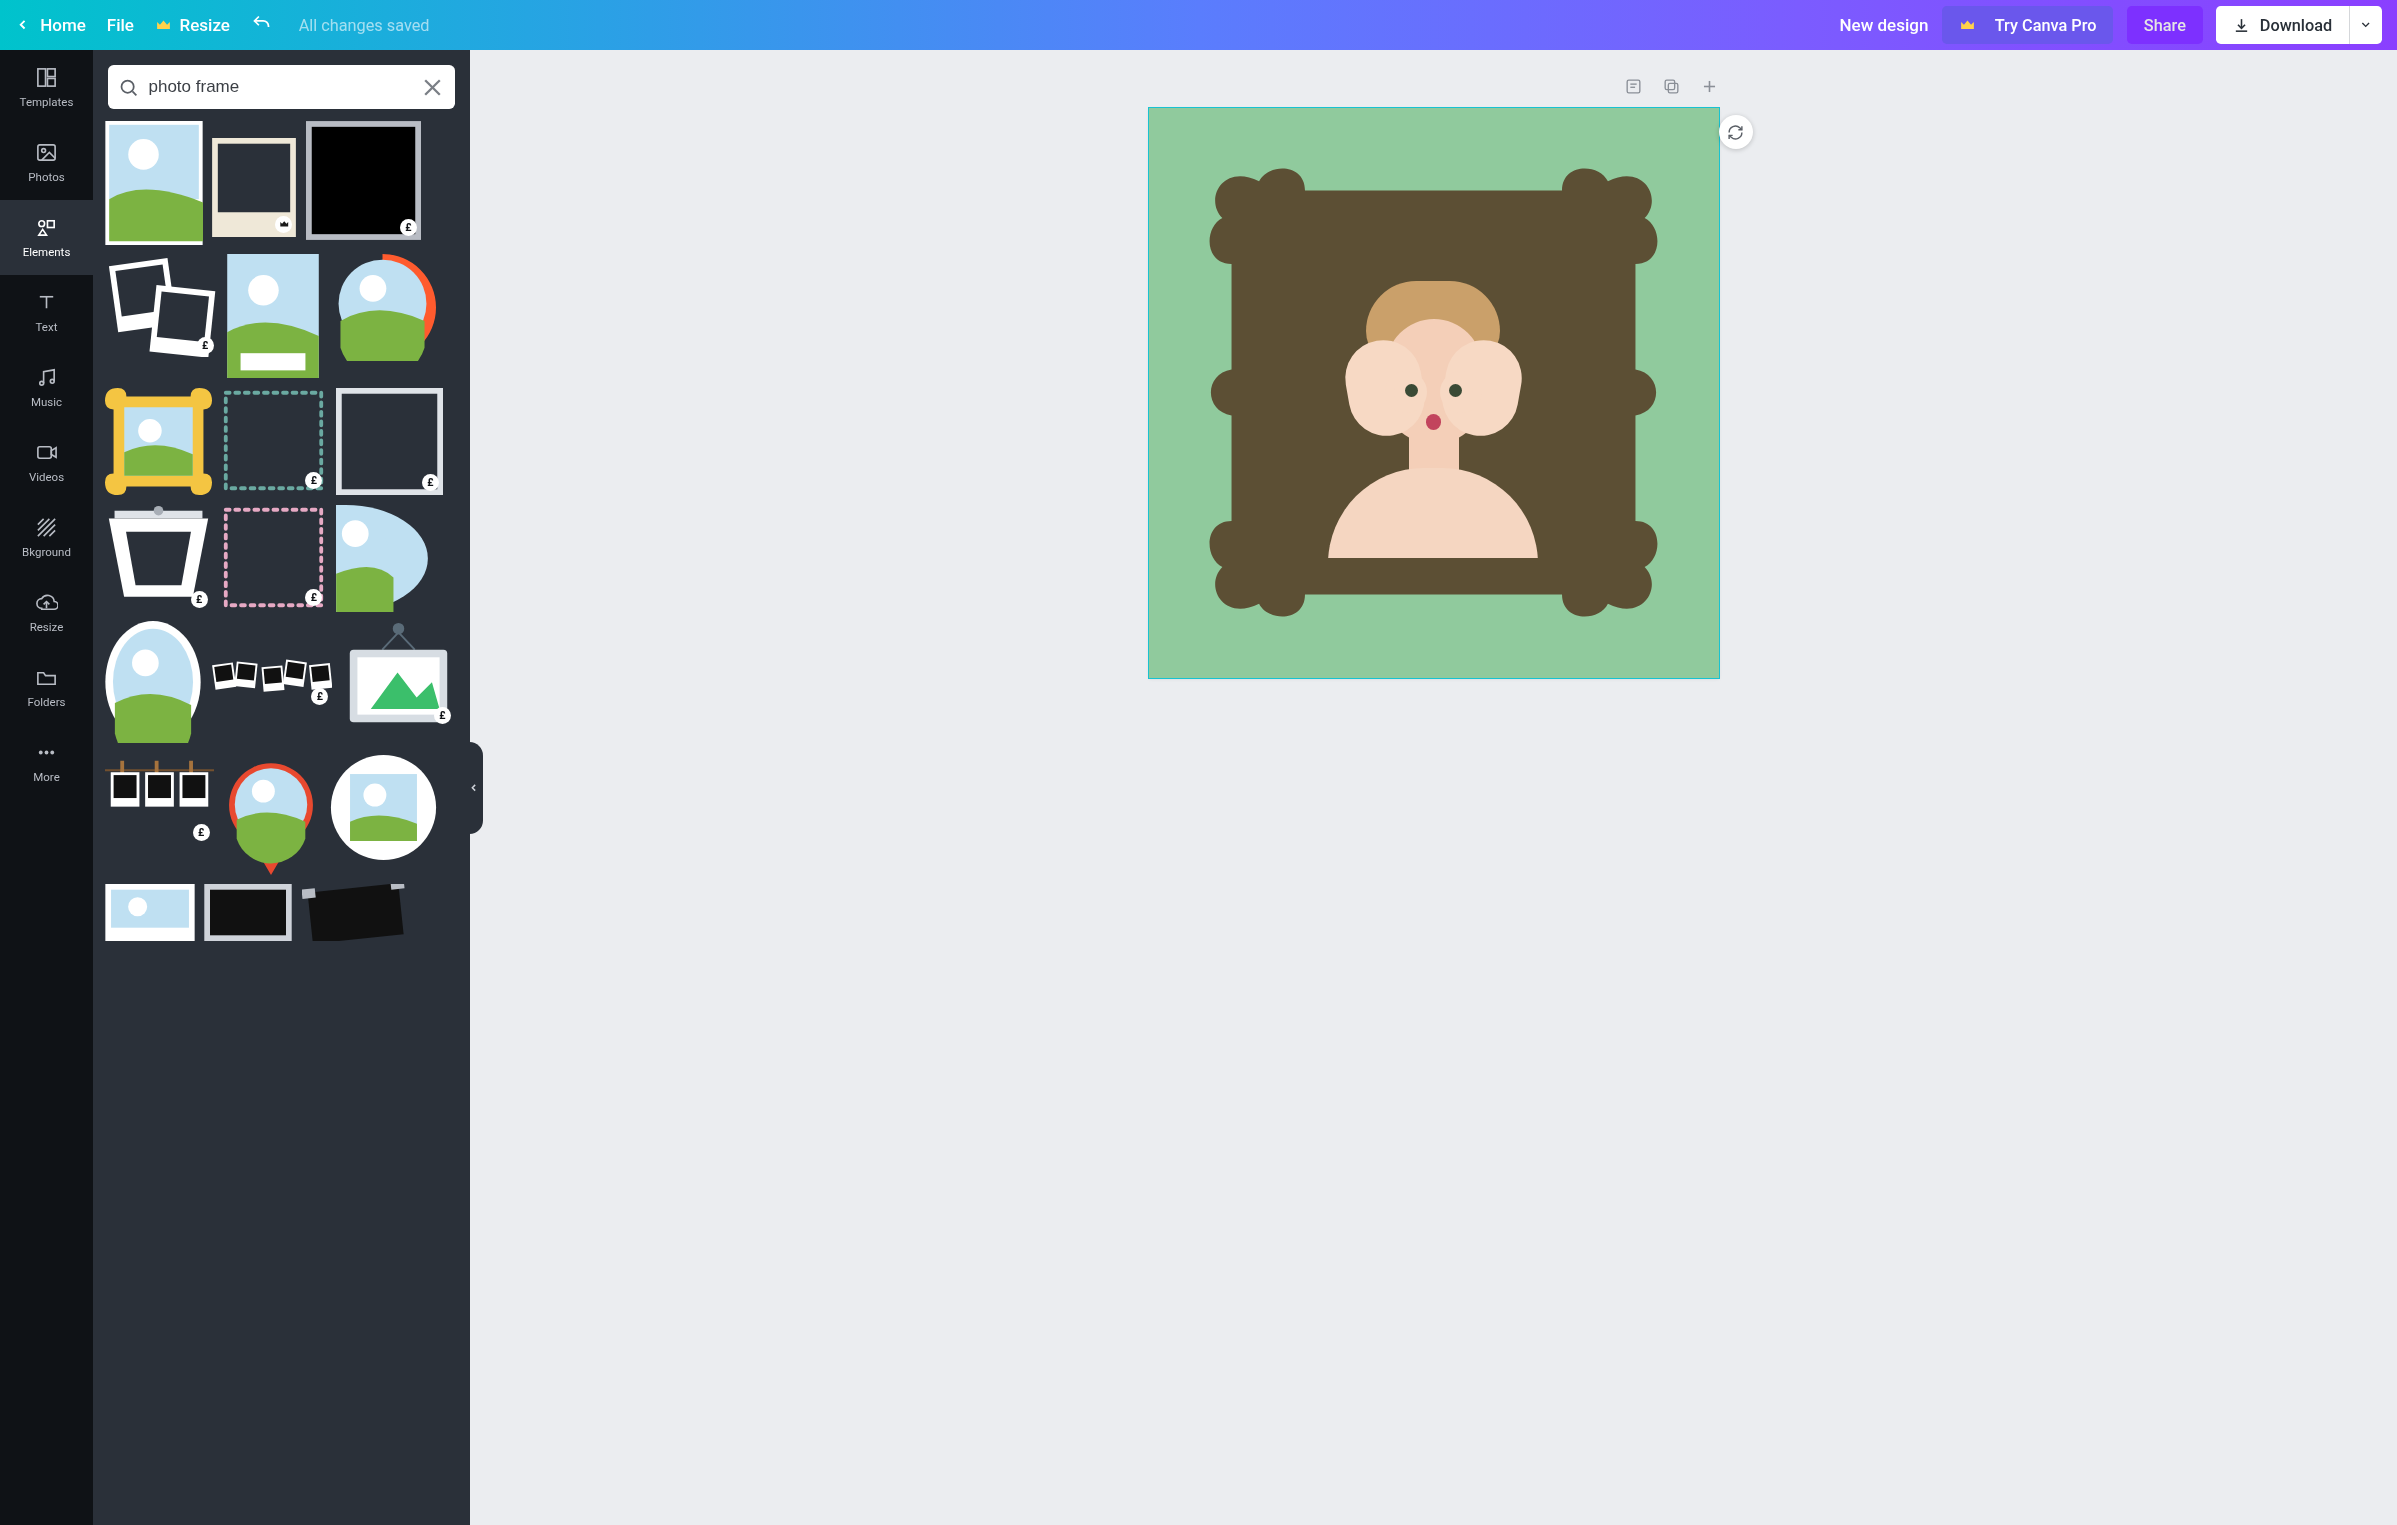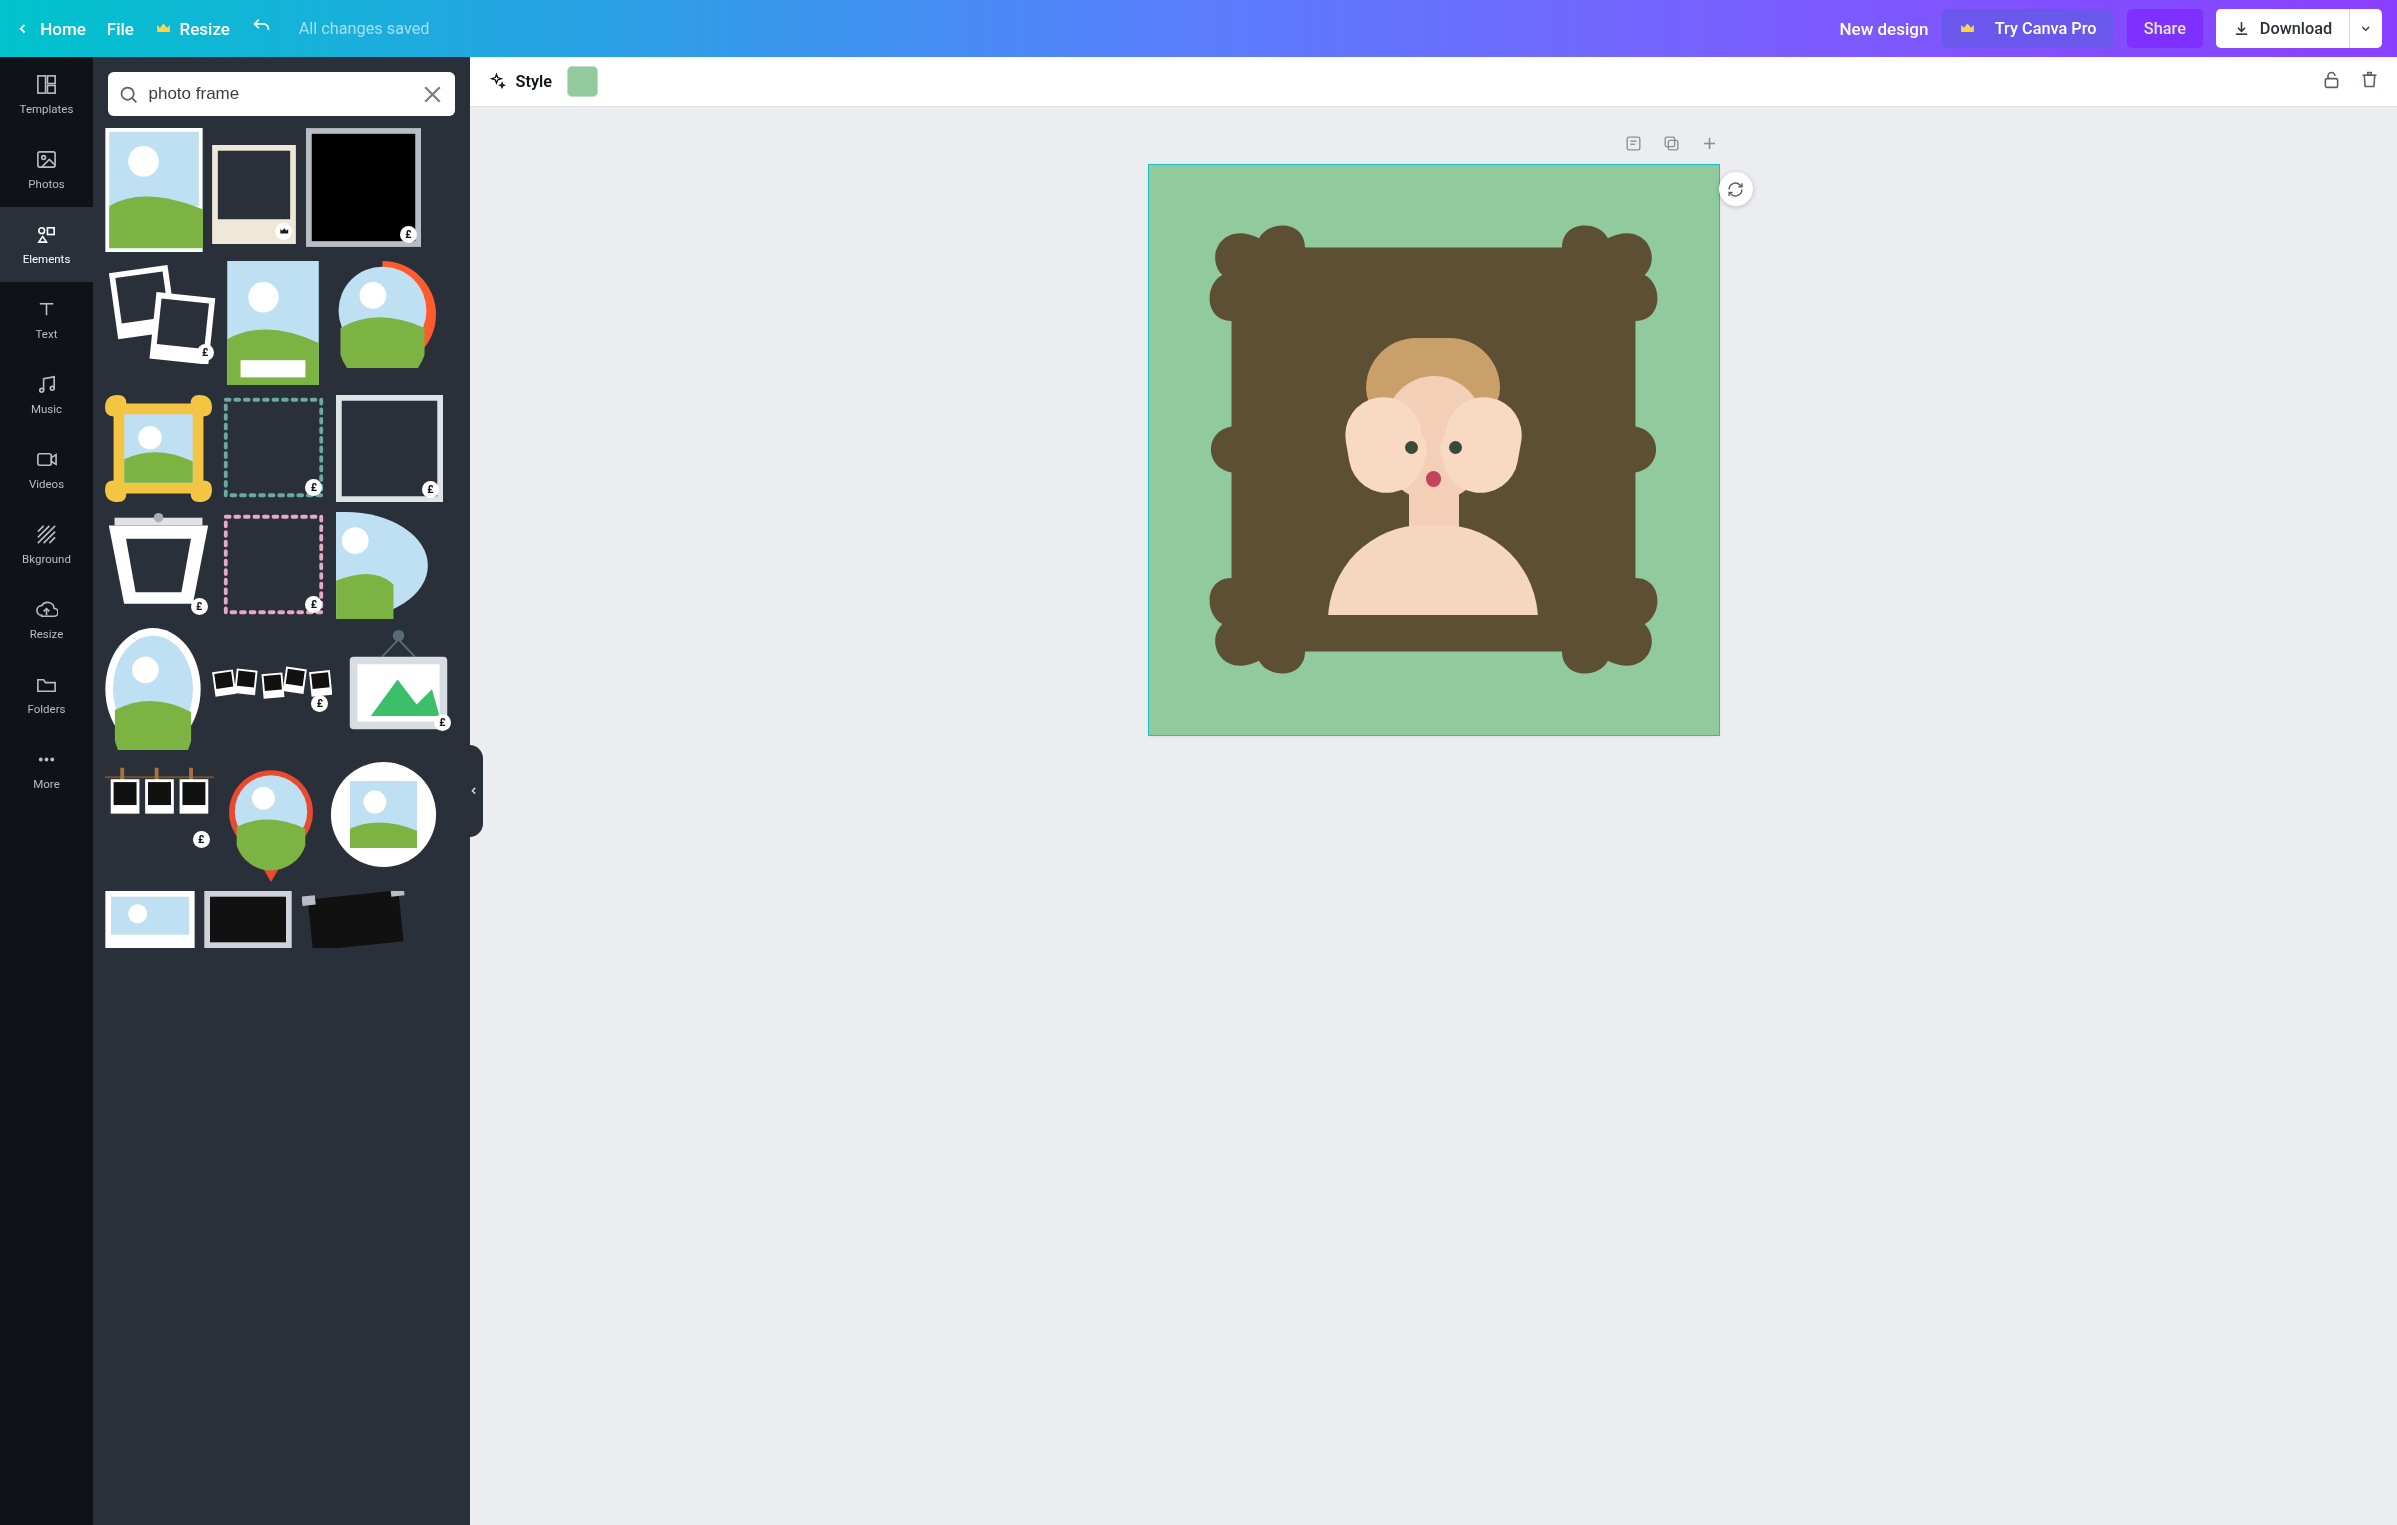--- a/index.html
+++ b/index.html
@@ -1,21 +1,21 @@
 <!DOCTYPE html>
 <html><head>
 <meta charset="utf-8">
 <style>
   * { box-sizing: border-box; margin: 0; padding: 0; }
   html, body { height: 100%; font-family: -apple-system, BlinkMacSystemFont, "Segoe UI", Roboto, Arial, sans-serif; }
   body { display:flex; flex-direction:column; background:#ebedf0; }
 
   
   .topbar {
-    height: 57px;
+    height: 50px;
     background: linear-gradient(90deg,#00c3cc 0%,#2aa1e5 25%,#5a7dfd 50%,#7b5cff 75%,#8a3fff 100%);
     display:flex; align-items:center; color:#fff; padding:0 15.3px; gap:15.3px;
   }
   .topbar .tb-left, .topbar .tb-right { display:flex; align-items:center; gap:21px; }
   .topbar .tb-right { margin-left:auto; gap:13.4px; }
   .home { display:flex; align-items:center; gap:9.6px; font-weight:500; font-size:17px; cursor:pointer; }
   .home svg { width:15.3px; height:15.3px; }
   .tb-txt { font-size:17px; font-weight:500; cursor:pointer; }
   .resize-wrap { display:flex; align-items:center; gap:7.6px;}
   .crown { width:17px;height:17px;}
@@ -470,45 +470,20 @@
     </div>
 
     <div class="side-collapse">
       <svg viewBox="0 0 24 24" fill="none" stroke="currentColor" stroke-width="3">
           <polyline points="15 18 9 12 15 6"></polyline>
         </svg>
     </div>
   </div>
 
   <div class="editor">
-    <div class="toolbar2">
-      <div class="style-btn">
-        <svg viewBox="0 0 24 24" fill="none" stroke="currentColor" stroke-width="1.7">
-            <path d="M12 3l1.5 4L18 8.5 13.5 10 12 14l-1.5-4L6 8.5 10.5 7z"></path>
-            <path d="M19 14l.8 2 2 .8-2 .8-.8 2-.8-2-2-.8 2-.8z"></path>
-          </svg>
-        <span>Style</span>
-      </div>
-      <div class="swatch"></div>
-      <div class="tb2-right">
-        <div class="icon-btn">
-          <svg viewBox="0 0 24 24" fill="none" stroke="currentColor" stroke-width="1.8">
-              <rect x="5" y="11" width="14" height="10" rx="2"></rect>
-              <path d="M8 11V8a4 4 0 018 0"></path>
-            </svg>
-        </div>
-        <div class="icon-btn">
-          <svg viewBox="0 0 24 24" fill="none" stroke="currentColor" stroke-width="1.8">
-              <path d="M4 7h16"></path>
-              <path d="M10 4h4v3h-4z"></path>
-              <path d="M6 7l1 13h10l1-13"></path>
-            </svg>
-        </div>
-      </div>
-    </div>
 
     <div class="canvas-wrap">
       <div class="page-controls">
         <div class="icon-btn"><svg viewBox="0 0 24 24" fill="none" stroke="currentColor" stroke-width="1.7">
               <rect x="4" y="4" width="16" height="16" rx="2"></rect>
               <line x1="8" y1="9" x2="16" y2="9"></line>
               <line x1="8" y1="13" x2="14" y2="13"></line>
             </svg></div>
         <div class="icon-btn"><svg viewBox="0 0 24 24" fill="none" stroke="currentColor" stroke-width="1.7">
               <rect x="8" y="8" width="12" height="12" rx="2"></rect>

